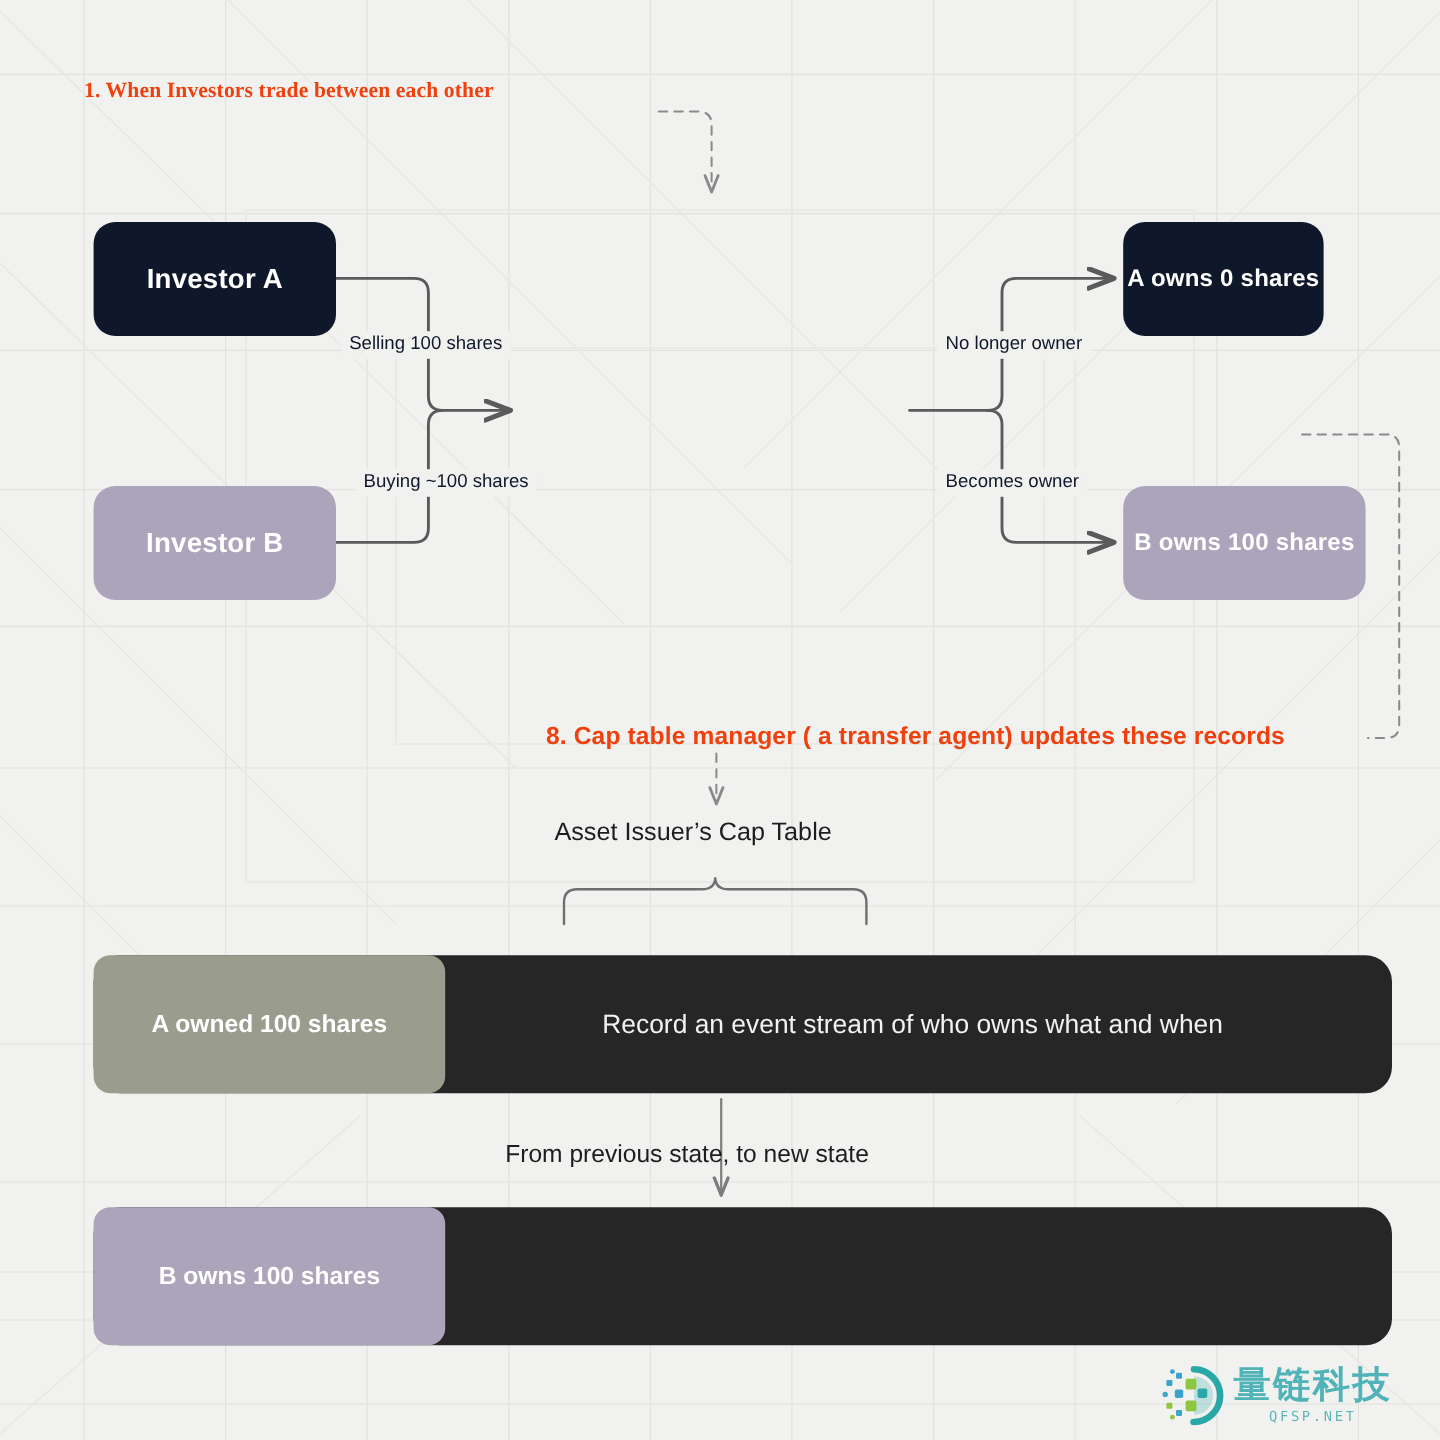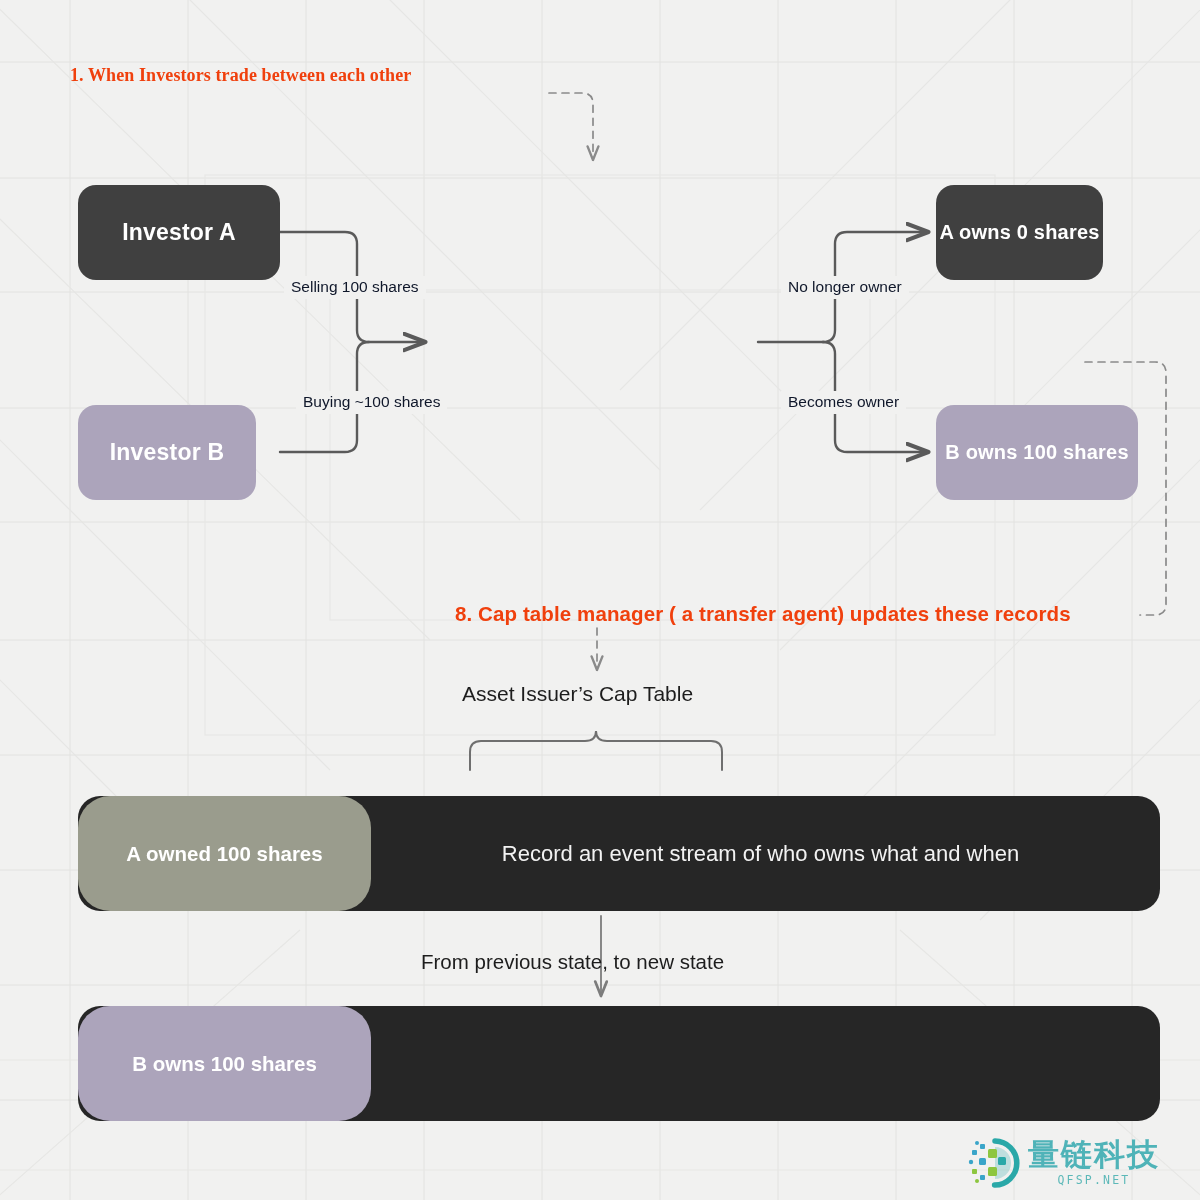--- a/index.html
+++ b/index.html
@@ -18,26 +18,26 @@
   .node{
     position:absolute;
     display:flex;align-items:center;justify-content:center;
     border-radius:18px;
     color:#ffffff;
     font-weight:bold;
     letter-spacing:.2px;
     box-sizing:border-box;
     text-align:center;
   }
-  .node.olive{background:#404040;}
+  .node.olive{background:#0f172a;}
   .node.lilac{background:#aca4bb;}
   .node.orange{background:#f7490f;border-radius:22px;}
 
   #node-investor-a{left:78px;top:185px;width:202px;height:95px;font-size:23px;}
-  #node-investor-b{left:78px;top:405px;width:178px;height:95px;font-size:23px;}
+  #node-investor-b{left:78px;top:405px;width:202px;height:95px;font-size:23px;}
   #node-exchange{left:434px;top:298px;width:322px;height:88px;font-size:25px;}
   #node-a-owns-0{left:936px;top:185px;width:167px;height:95px;font-size:20px;}
   #node-b-owns-100{left:936px;top:405px;width:202px;height:95px;font-size:20px;}
 
   
   .edge-label{
     position:absolute;
     font-size:15.5px;
     color:#0f172a;
     background:#f1f1f0;
@@ -73,21 +73,21 @@
     height:115px;
     border-radius:22px;
     background:#262626;
     display:flex;align-items:center;
   }
   #record-row-1{left:78px;top:796px;width:1082px;}
   #record-row-2{left:78px;top:1006px;width:1082px;}
 
   .record-chip{
     width:293px;height:115px;
-    border-radius:32px;
+    border-radius:14px;
     display:flex;align-items:center;justify-content:center;
     color:#fff;font-weight:bold;font-size:20.5px;
     flex:0 0 auto;
     position:relative;z-index:2;
     box-sizing:border-box;
   }
   .record-chip.olive{background:#9a9c8d;}
   .record-chip.lilac{background:#aca4bb;}
 
   .record-text{

